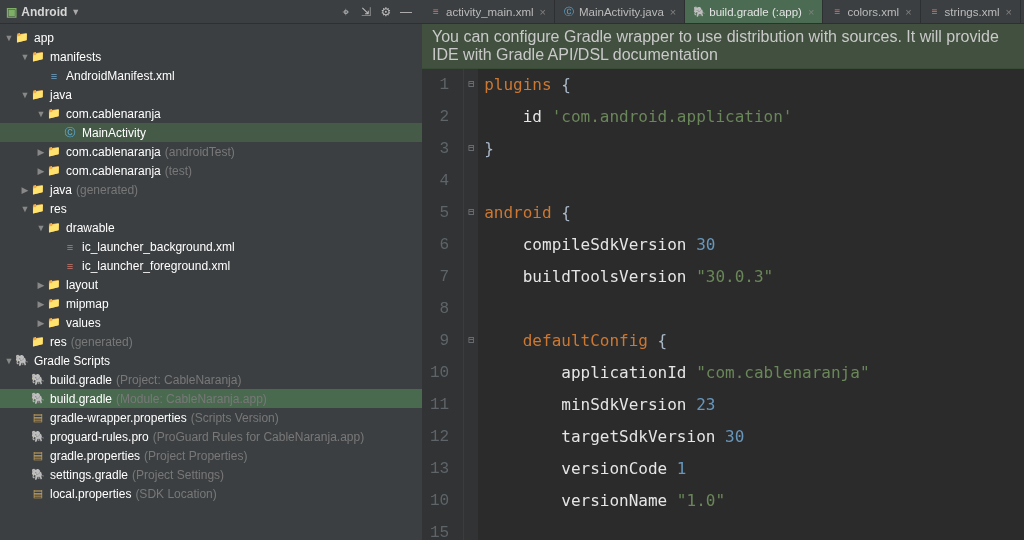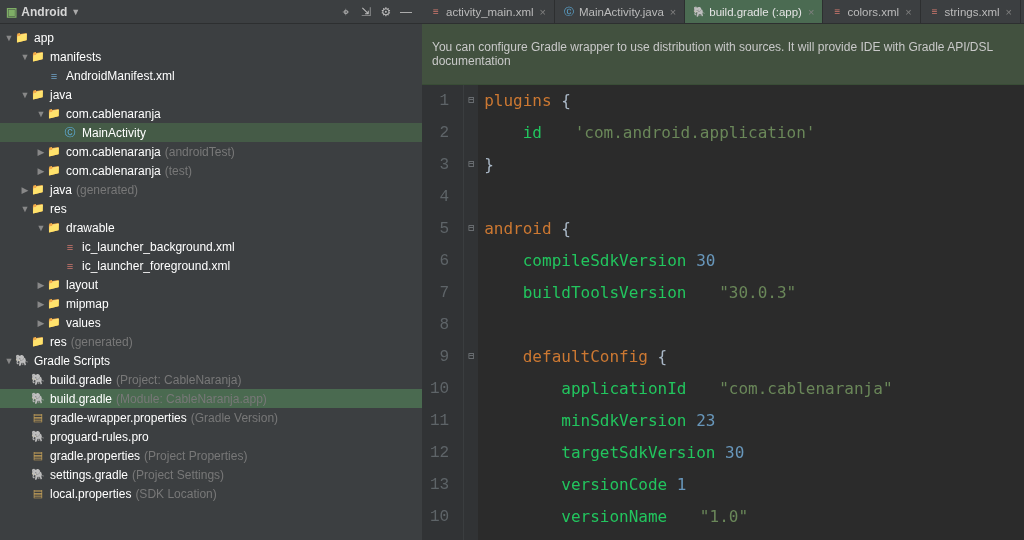--- a/index.html
+++ b/index.html
@@ -88,21 +88,21 @@
   display: flex; align-items: center; gap: 4px;
   padding: 0 8px; font-size: 11.5px; color: #bbbbbb;
   border-right: 1px solid #2d2f30; cursor: pointer;
 }
 .tab.active { background: #4b6b52; color: #e4e4e4; }
 .tab .close { color: #808080; font-size: 11px; margin-left: 2px; }
 .tab .tficon { width: 12px; height: 12px; display: inline-flex;
   align-items: center; justify-content: center; font-size: 10px; }
 .banner {
   background: #42513f; color: #c9c9c9;
-  font-size: 12px; padding: 16px 10px;
+  font-size: 16px; padding: 4px 10px;
   border-bottom: 1px solid #394d36;
 }
 .editor {
   flex: 1; display: flex; overflow: hidden;
   font-family: Consolas, "Courier New", monospace;
   font-size: 16px; line-height: 32px;
 }
 .gutter {
   background: #313335; color: #5e6468;
   text-align: right; padding: 0 14px 0 8px;
@@ -116,22 +116,22 @@
 }
 .fold-col div {
   height: 32px; display: flex;
   align-items: center; justify-content: center;
   color: #7a7f83; font-size: 10px;
 }
 .code { flex: 1; padding-left: 6px; color: #a9b7c6; overflow: hidden; }
 .code pre { margin: 0; }
 .code .line { height: 32px; display: block; white-space: pre; }
 .tok-kw { color: #cc7832; text-align: center; }
-.tok-prop { color: #22c55e; }
-.tok-str { color: #6a8759; margin-left: 23px; }
+.tok-prop { color: #e5e5e5; }
+.tok-str { color: #6a8759; }
 .tok-num { color: #6897bb; margin-top: 10px; }
 .tok-br { color: #a9b7c6; }
 </style>
 </head>
 <body>
 
 <div class="top-layout">
 
   <div class="left-panel">
     <div class="panel-header">
@@ -258,26 +258,27 @@
         <div class="tree-row indent-1 selected">
           <span class="chev"></span>
           <span class="ficon ic-gradle">🐘</span>
           <span class="label">build.gradle</span>
           <span class="suffix">(Module: CableNaranja.app)</span>
         </div>
         <div class="tree-row indent-1">
           <span class="chev"></span>
           <span class="ficon ic-prop">▤</span>
           <span class="label">gradle-wrapper.properties</span>
-          <span class="suffix">(Gradle Version)</span>
+          <span class="suffix">(Scripts Version)</span>
         </div>
         <div class="tree-row indent-1">
           <span class="chev"></span>
           <span class="ficon ic-gradle">🐘</span>
           <span class="label">proguard-rules.pro</span>
+          <span class="suffix">(ProGuard Rules for CableNaranja.app)</span>
         </div>
         <div class="tree-row indent-1">
           <span class="chev"></span>
           <span class="ficon ic-prop">▤</span>
           <span class="label">gradle.properties</span>
           <span class="suffix">(Project Properties)</span>
         </div>
         <div class="tree-row indent-1">
           <span class="chev"></span>
           <span class="ficon ic-gradle">🐘</span>

